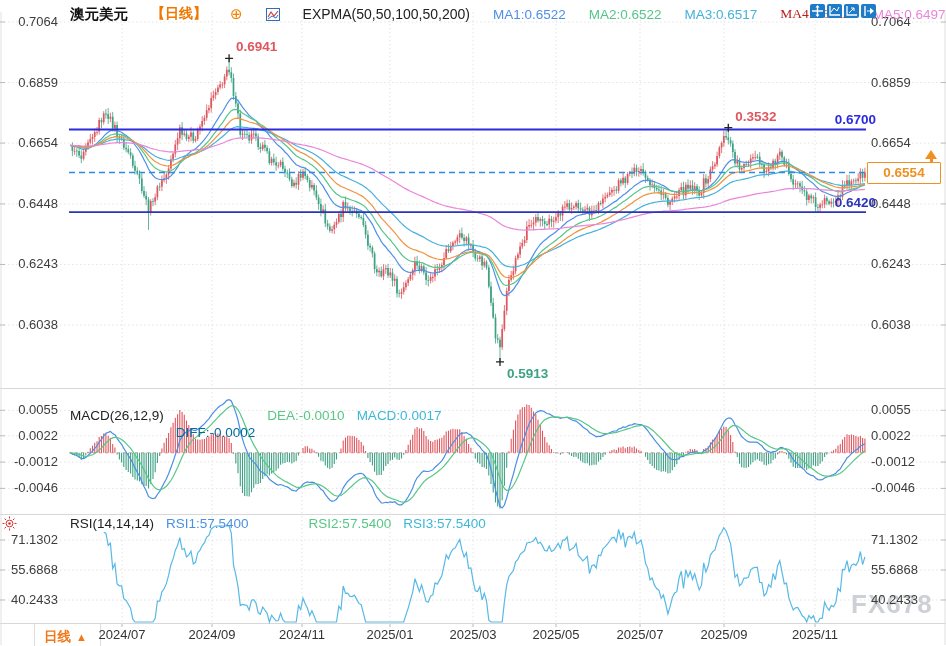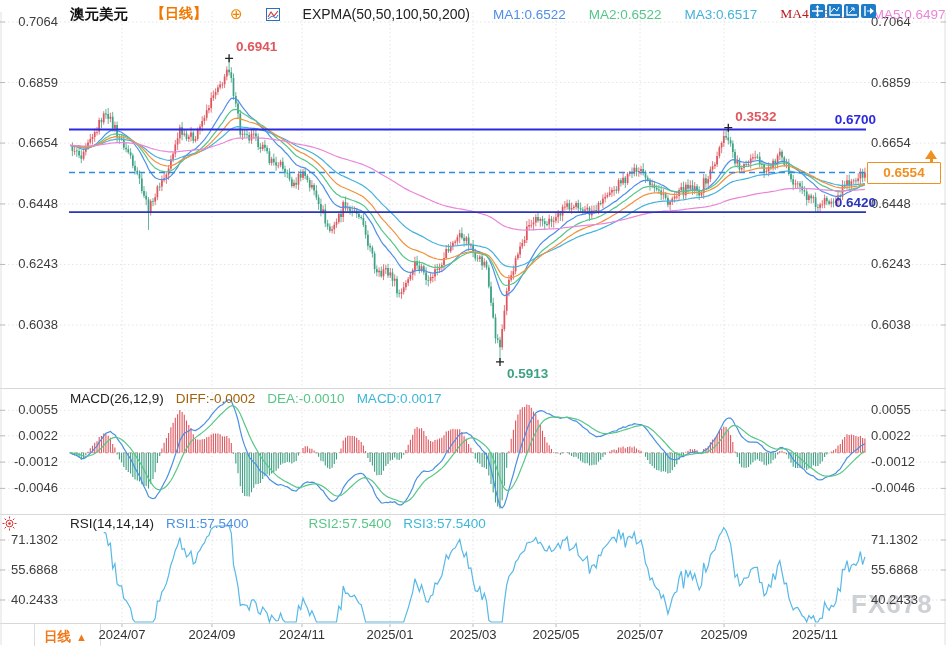--- a/index.html
+++ b/index.html
@@ -178,21 +178,21 @@
         </svg></span>
     <span class="ticon">
       <svg width="15" height="14">
           <path d="M4 2 V12" stroke="#fff" stroke-width="1.4"></path>
       <path d="M6 7 H12 M12 7 l-2.4 -2 v4 z" stroke="#fff" stroke-width="1.2" fill="#fff"></path>
         </svg></span>
   </div>
 
   <div class="subhdr" style="top:391px;">
     <span class="iname">MACD(26,12,9)</span>
-    <span style="color: #a16207;">DIFF:-0.0002</span>
+    <span style="color: #0369a1; margin-top: 34px;">DIFF:-0.0002</span>
     <span style="color: rgb(87, 199, 135);">DEA:-0.0010</span>
     <span style="color: rgb(61, 183, 216);">MACD:0.0017</span>
   </div>
 
   <div class="subhdr" style="top:516px;">
     <span class="iname">RSI(14,14,14)</span>
     <span style="color: rgb(74, 144, 226);">RSI1:57.5400</span>
     <span style="color: rgb(87, 199, 135); margin-left: 48px;">RSI2:57.5400</span>
     <span style="color: rgb(61, 183, 216);">RSI3:57.5400</span>
   </div>

